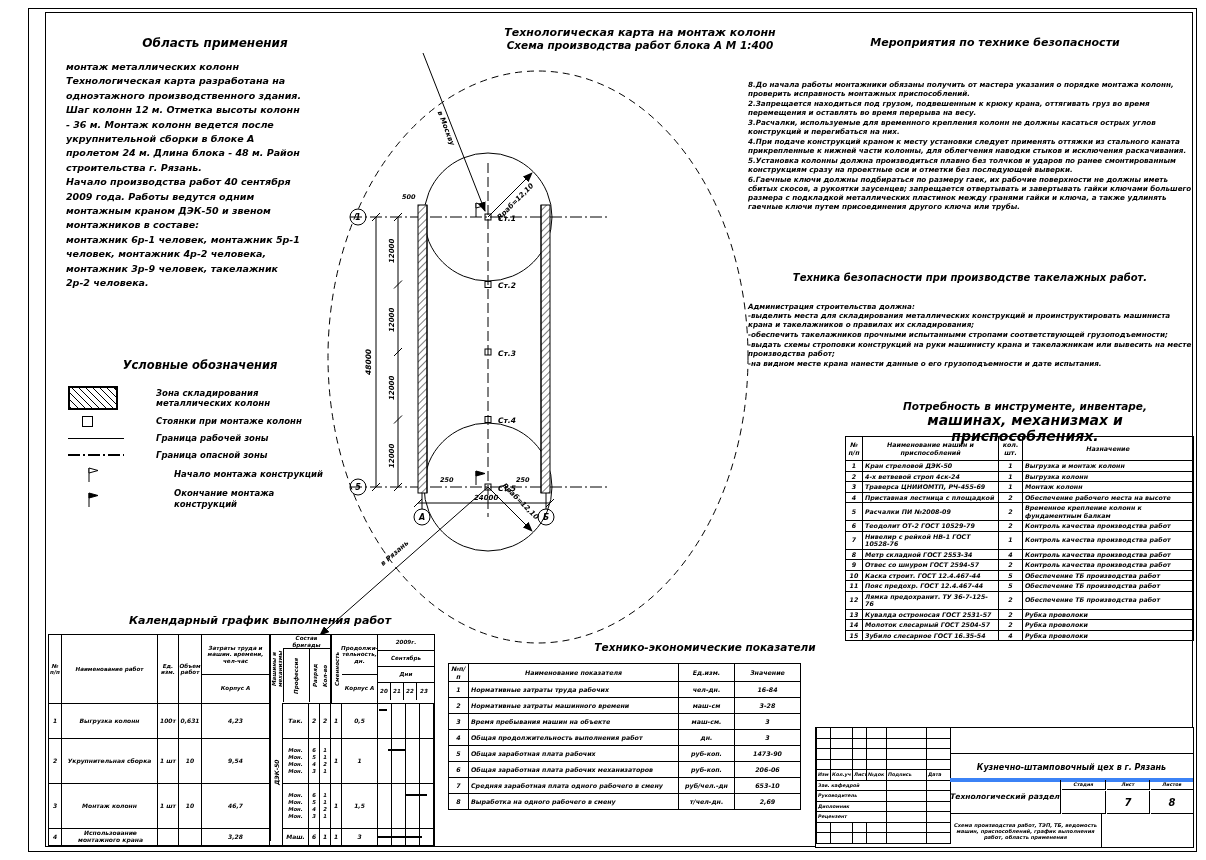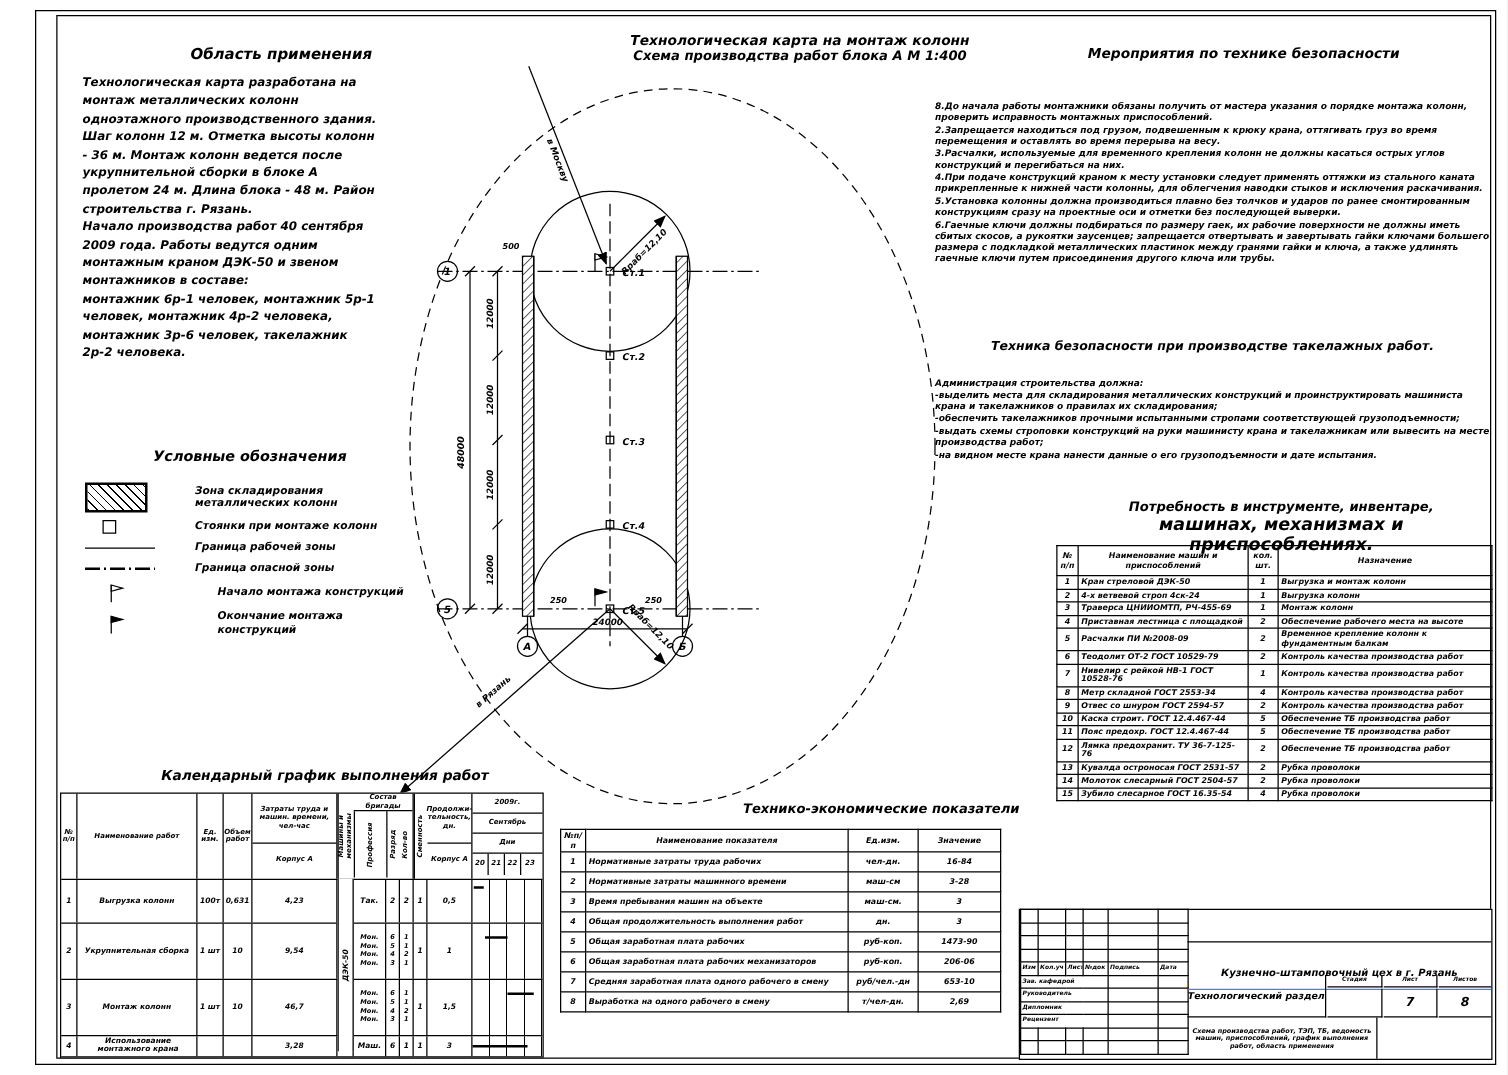--- a/index.html
+++ b/index.html
@@ -63,38 +63,38 @@
   svg text{font-family:"DejaVu Sans",sans-serif;font-style:italic;font-weight:bold;fill:#000;}
   .thin{stroke:#000;stroke-width:1;fill:none;}
 </style>
 </head>
 <body>
 
 <div class="sheet">
   <div class="abs frame-outer"></div>
   <div class="abs frame-inner"></div>
 
-  <div class="abs sec-title" style="left:85px;top:36px;width:280px;font-size:12px;">Область применения</div>
+  <div class="abs sec-title" style="left:75px;top:36px;width:280px;font-size:12px;">Область применения</div>
   <div class="abs area-text" style="left:66px;top:60px;width:305px;">
 
-  <div>Технологическая карта разработана на</div>
-      <div>монтаж металлических колонн</div>
+  <div>монтаж металлических колонн</div>
+      <div>Технологическая карта разработана на</div>
       <div>одноэтажного производственного здания.</div>
       <div>Шаг колонн 12 м. Отметка высоты колонн</div>
       <div>- 36 м. Монтаж колонн ведется после</div>
       <div>укрупнительной сборки в блоке А</div>
       <div>пролетом 24 м. Длина блока - 48 м. Район</div>
       <div>строительства г. Рязань.</div>
       <div>Начало производства работ 40 сентября</div>
       <div>2009 года. Работы ведутся одним</div>
       <div>монтажным краном ДЭК-50 и звеном</div>
       <div>монтажников в составе:</div>
       <div>монтажник 6р-1 человек, монтажник 5р-1</div>
       <div>человек, монтажник 4р-2 человека,</div>
-      <div>монтажник 3р-6 человек, такелажник</div>
+      <div>монтажник 3р-9 человек, такелажник</div>
       <div>2р-2 человека.</div>
     </div>
 
   <div class="abs" style="left:440px;top:26px;width:400px;text-align:center;">
     <div class="sec-title" style="font-size:11px;">Технологическая карта на монтаж колонн</div>
     <div class="sec-title" style="font-size:10.5px;">Схема производства работ блока А М 1:400</div>
   </div>
 
   <svg class="abs" style="left:310px;top:45px;" width="460" height="600" viewBox="0 0 460 600">
     <defs>
@@ -670,21 +670,21 @@
             <td></td>
             <td></td>
             <td></td>
             <td></td>
             <td></td>
           </tr>
     </tbody>
       </table>
 
     <div class="st-cell" style="left:134px;top:0;width:243px;height:26px;border-bottom:1px solid #000;"></div>
-    <div class="st-cell" style="left:134px;top:38px;width:243px;height:26px;border-bottom:1px solid #3b82f6;font-size:8px;">Кузнечно-штамповочный цех в г. Рязань</div>
+    <div class="st-cell" style="left:134px;top:28px;width:243px;height:26px;border-bottom:4px solid #3b82f6;font-size:8px;">Кузнечно-штамповочный цех в г. Рязань</div>
     <div class="st-cell" style="left:134px;top:52px;width:111px;height:34px;border-bottom:1px solid #000;border-right:1px solid #000;font-size:7.5px;">Технологический раздел</div>
 
     <div class="st-cell" style="left:246px;top:52px;width:44px;height:10px;border-bottom:1px solid #000;border-right:1px solid #000;font-size:4.8px;">Стадия</div>
     <div class="st-cell" style="left:291px;top:52px;width:43px;height:10px;border-bottom:1px solid #000;border-right:1px solid #000;font-size:4.8px;">Лист</div>
     <div class="st-cell" style="left:335px;top:52px;width:42px;height:10px;border-bottom:1px solid #000;font-size:4.8px;">Листов</div>
     <div class="st-cell" style="left:246px;top:63px;width:44px;height:23px;border-bottom:1px solid #000;border-right:1px solid #000;font-size:9px;"></div>
     <div class="st-cell" style="left:291px;top:63px;width:43px;height:23px;border-bottom:1px solid #000;border-right:1px solid #000;font-size:10px;">7</div>
     <div class="st-cell" style="left:335px;top:63px;width:42px;height:23px;border-bottom:1px solid #000;font-size:10px;">8</div>
     <div class="st-cell" style="left:134px;top:86px;width:152px;height:33px;border-right:1px solid #000;font-size:5.2px;line-height:6px;padding:1px 3px;">Схема производства работ, ТЭП, ТБ, ведомость машин, приспособлений, график выполнения работ, область применения</div>
   </div>

